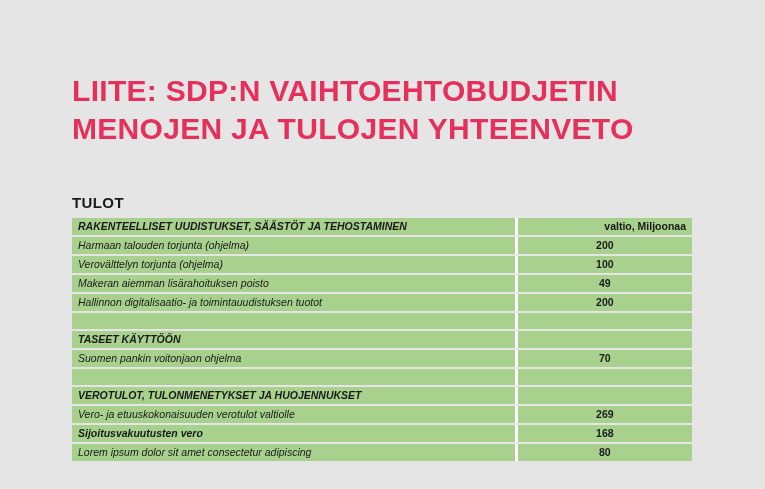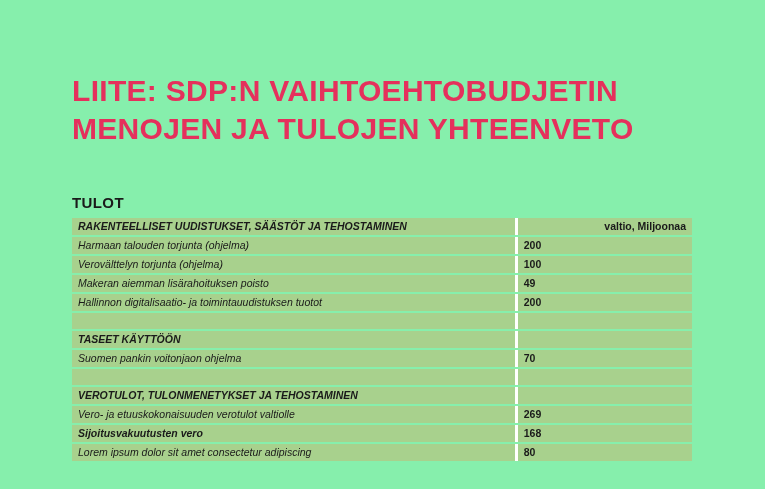--- a/index.html
+++ b/index.html
@@ -10,21 +10,21 @@
     width: 765px;
     height: 489px;
     background: #ffffff;
     font-family: "Liberation Sans", sans-serif;
     overflow: hidden;
   }
   .page {
     position: relative;
     width: 765px;
     height: 489px;
-    background: #86efac;
+    background: #e5e5e5;
     box-sizing: border-box;
   }
   .title-block {
     position: absolute;
     left: 72px;
     top: 72px;
     width: 620px;
   }
   .title-line {
     color: #e5305c;
@@ -61,21 +61,21 @@
     color: #1a1a1a;
     vertical-align: middle;
     line-height: 13px;
     box-sizing: border-box;
   }
   td.label {
     width: 440px;
   }
   td.value {
     width: 172px;
-    text-align: left;
+    text-align: center;
     padding-right: 10px;
   }
   
   table.budget tr td.label {
     border-right: 3px solid #ffffff;
     font-style: italic;
   }
   tr.header td, td.bold, tr.group td {
     font-weight: bold;
   }
@@ -128,21 +128,21 @@
       </tr>
       <tr>
         <td class="label">Suomen pankin voitonjaon ohjelma</td>
         <td class="value bold">70</td>
       </tr>
       <tr>
         <td class="label"></td>
         <td class="value"></td>
       </tr>
       <tr class="group">
-        <td class="label">VEROTULOT, TULONMENETYKSET JA TEHOSTAMINEN</td>
+        <td class="label">VEROTULOT, TULONMENETYKSET JA HUOJENNUKSET</td>
         <td class="value"></td>
       </tr>
       <tr>
         <td class="label">Vero- ja etuuskokonaisuuden verotulot valtiolle</td>
         <td class="value bold">269</td>
       </tr>
       <tr>
         <td class="label bold">Sijoitusvakuutusten vero</td>
         <td class="value bold">168</td>
       </tr>

